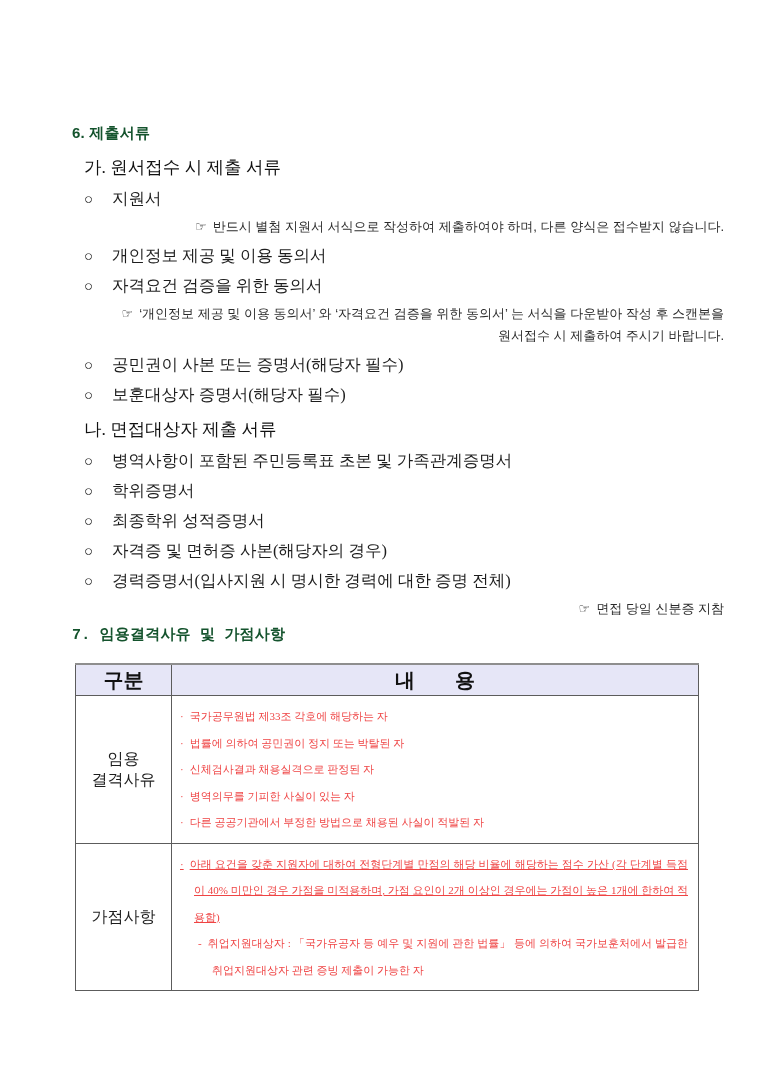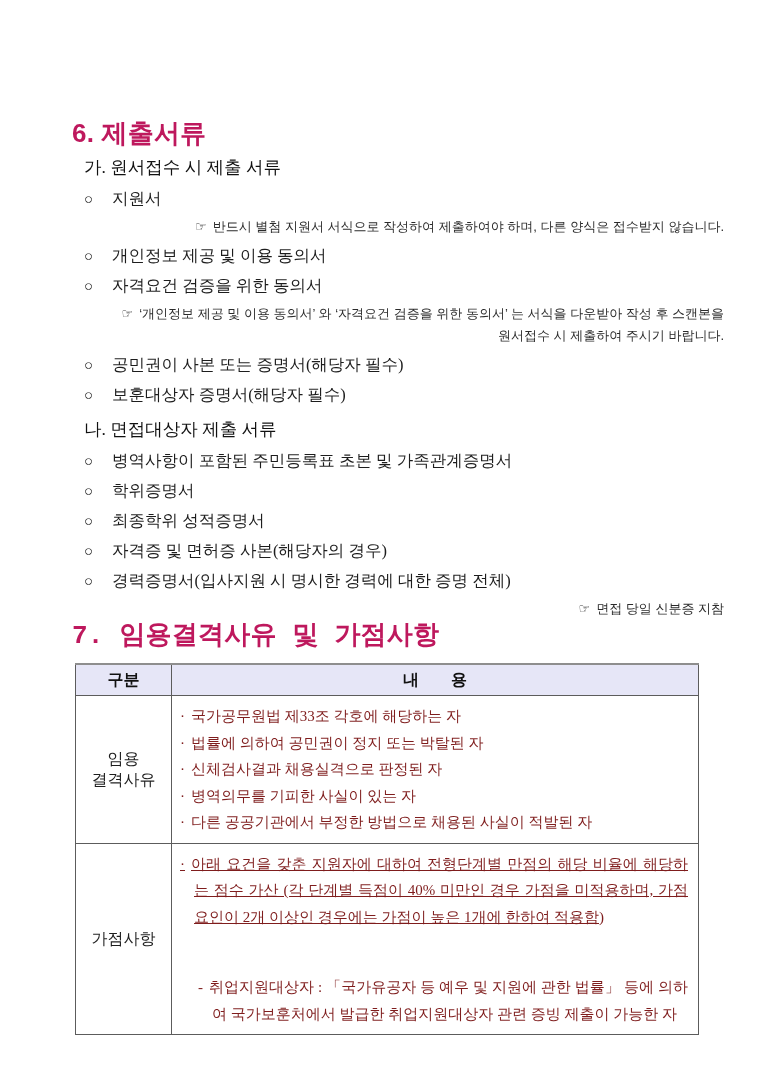--- a/index.html
+++ b/index.html
@@ -13,23 +13,23 @@
     padding: 120px 44px 0 72px;
     font-family: "Liberation Serif", serif;
     color: #1d1d1d;
     overflow: hidden;
   }
 
   
   .sec-heading {
     font-family: "Liberation Sans", sans-serif;
     font-weight: bold;
-    font-size: 26px;
+    font-size: 15px;
     line-height: 26px;
-    color: #be185d;
+    color: #14532d;
     letter-spacing: 0.2px;
   }
   .sec-heading.first { margin-bottom: 8px; }
   .sec-heading.second { margin-bottom: 10px; font-family: Liberation Mono, monospace; }
 
   
   .sub-heading {
     font-size: 17.5px;
     font-weight: normal;
     line-height: 26px;
@@ -69,64 +69,63 @@
   table.info-table {
     margin: 14px 0 0 3px;
     width: 624px;
     border-collapse: collapse;
     table-layout: fixed;
   }
   table.info-table { border: 1px solid #5c5c5c; border-top: 2px solid #8e8e8e; }
   table.info-table th, table.info-table td { border: 1px solid #5c5c5c; }
   table.info-table th {
     background: #e6e6f7;
-    font-size: 16px;
+    font-size: 20px;
     font-weight: bold;
     color: #111111;
     height: 30px;
     text-align: center;
     vertical-align: middle;
     padding: 0;
   }
   th.col-label { width: 95px; }
   td.row-label {
     width: 95px;
     text-align: center;
     vertical-align: middle;
     font-size: 16px;
     line-height: 21px;
     white-space: pre-line;
     color: #1d1d1d;
     padding: 2px;
   }
   td.row-content {
     padding: 7px 10px 7px 8px;
-    font-size: 15px;
+    font-size: 11px;
     line-height: 26.5px;
     vertical-align: middle;
-    color: #7f1d1d;
+    color: #ef4444;
   }
   .t-line {
     padding-left: 14px;
     text-indent: -14px;
     white-space: nowrap;
   }
   .t-par {
     padding-left: 14px;
     text-indent: -14px;
     text-align: justify;
     white-space: normal;
     text-decoration: underline;
   }
   .t-sub {
     padding-left: 32px;
     text-indent: -14px;
     text-align: justify;
     white-space: normal;
-    margin-top: 44px;
   }
   .t-line .marker, .t-par .marker, .t-sub .marker { margin-right: 6px; }
 </style>
 </head>
 <body>
 
 <div class="page">
 
   <div class="sec-heading first">6. 제출서류</div>
 

